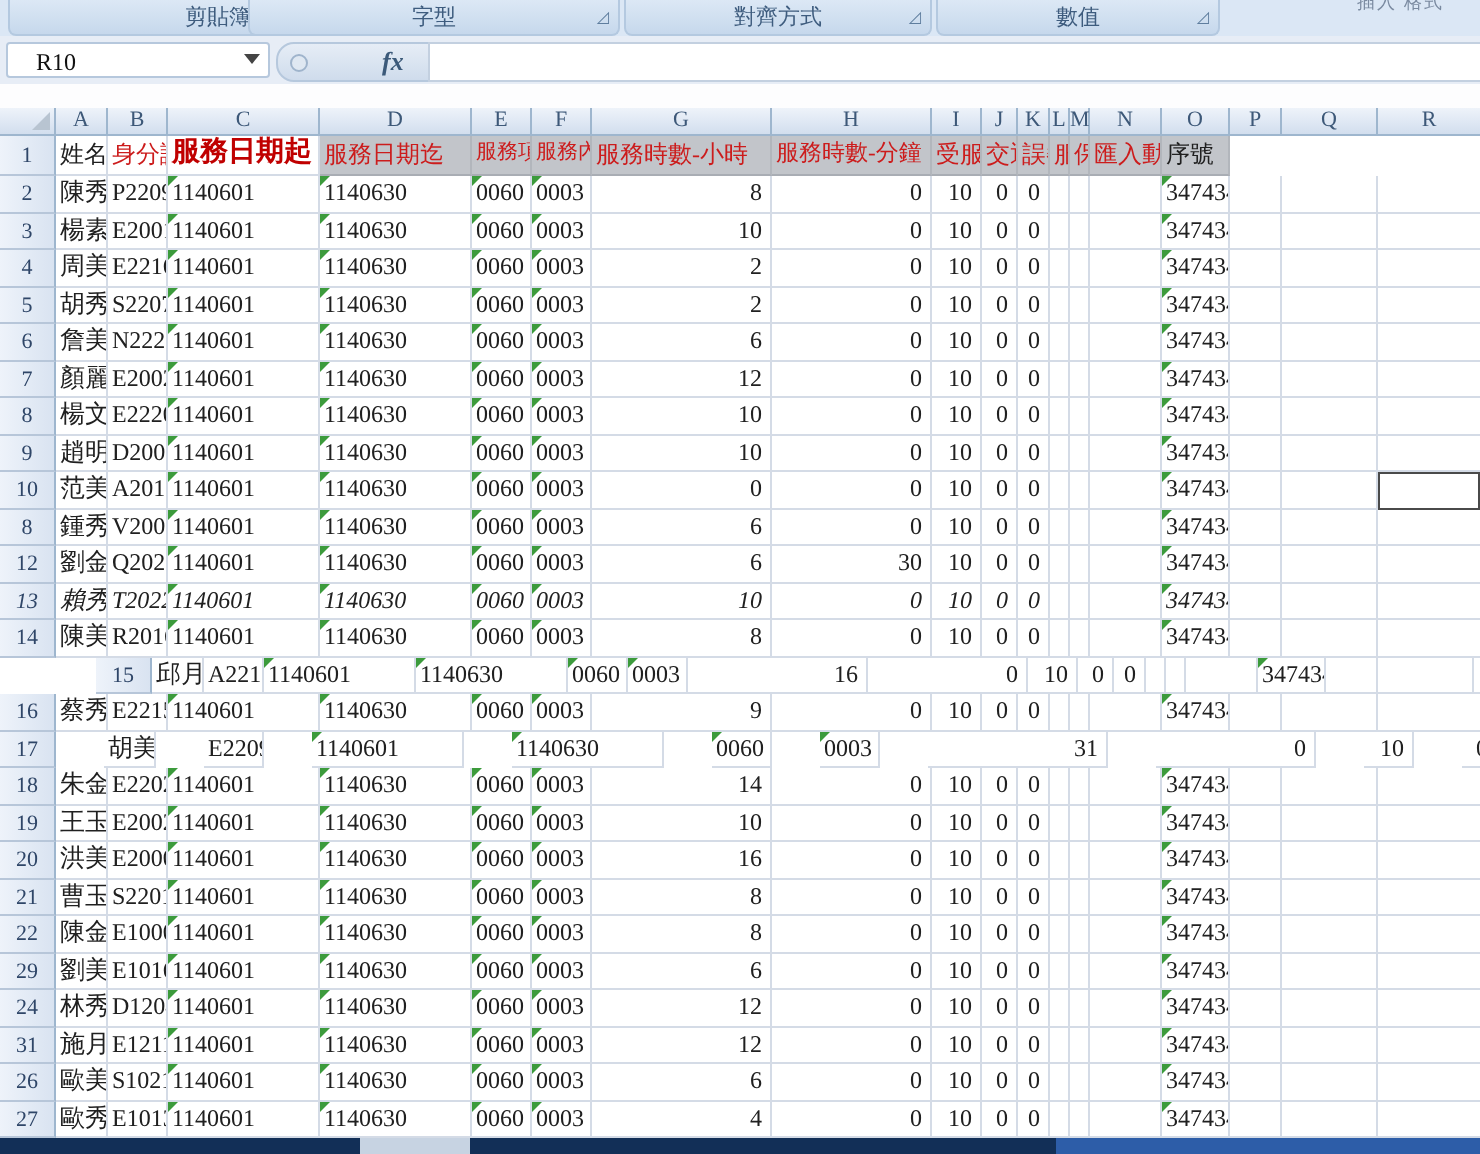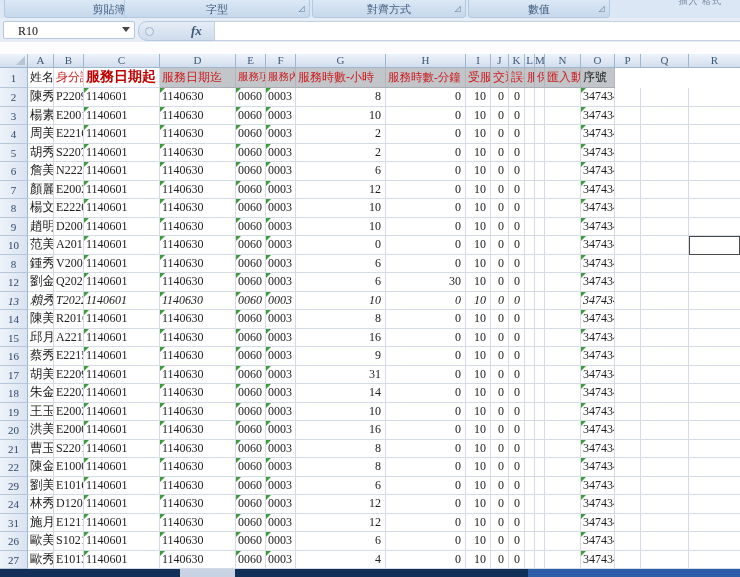--- a/index.html
+++ b/index.html
@@ -419,21 +419,21 @@
         <div class="cell ar" style="width: 16px; height: 18.5px; line-height: 17.5px;">0</div>
         <div class="cell al" style="width: 10px; height: 18.5px; line-height: 17.5px;"></div>
         <div class="cell al" style="width: 10px; height: 18.5px; line-height: 17.5px;"></div>
         <div class="cell al" style="width: 36px; height: 18.5px; line-height: 17.5px;"></div>
         <div class="cell al" style="width: 34px; height: 18.5px; line-height: 17.5px;">347434790<span class="tri-err"></span></div>
         <div class="cell al" style="width: 26px; height: 18.5px; line-height: 17.5px;"></div>
         <div class="cell al" style="width: 48px; height: 18.5px; line-height: 17.5px;"></div>
         <div class="cell al" style="width: 52px; height: 18.5px; line-height: 17.5px;"></div>
       </div>
       <div class="grow" style="height: 18.5px;">
-        <div class="gut" style="line-height: 18.5px;">15</div>
+        <div class="gut" style="line-height: 18.5px; margin-left: 48px;">15</div>
         <div class="cell al" style="width: 26px; height: 18.5px; line-height: 17.5px; font-size: 12.5px;">邱月</div>
         <div class="cell al" style="width: 30px; height: 18.5px; line-height: 17.5px;">A2210</div>
         <div class="cell al" style="width: 76px; height: 18.5px; line-height: 17.5px;">1140601<span class="tri-err"></span></div>
         <div class="cell al" style="width: 76px; height: 18.5px; line-height: 17.5px;">1140630<span class="tri-err"></span></div>
         <div class="cell al" style="width: 30px; height: 18.5px; line-height: 17.5px;">0060<span class="tri-err"></span></div>
         <div class="cell al" style="width: 30px; height: 18.5px; line-height: 17.5px;">0003<span class="tri-err"></span></div>
         <div class="cell ar" style="width: 90px; height: 18.5px; line-height: 17.5px;">16</div>
         <div class="cell ar" style="width: 80px; height: 18.5px; line-height: 17.5px;">0</div>
         <div class="cell ar" style="width: 25px; height: 18.5px; line-height: 17.5px;">10</div>
         <div class="cell ar" style="width: 18px; height: 18.5px; line-height: 17.5px;">0</div>
@@ -460,21 +460,21 @@
         <div class="cell ar" style="width: 18px; height: 18.5px; line-height: 17.5px;">0</div>
         <div class="cell ar" style="width: 16px; height: 18.5px; line-height: 17.5px;">0</div>
         <div class="cell al" style="width: 10px; height: 18.5px; line-height: 17.5px;"></div>
         <div class="cell al" style="width: 10px; height: 18.5px; line-height: 17.5px;"></div>
         <div class="cell al" style="width: 36px; height: 18.5px; line-height: 17.5px;"></div>
         <div class="cell al" style="width: 34px; height: 18.5px; line-height: 17.5px;">347434803<span class="tri-err"></span></div>
         <div class="cell al" style="width: 26px; height: 18.5px; line-height: 17.5px;"></div>
         <div class="cell al" style="width: 48px; height: 18.5px; line-height: 17.5px;"></div>
         <div class="cell al" style="width: 52px; height: 18.5px; line-height: 17.5px;"></div>
       </div>
-      <div class="grow" style="height: 18.5px;">
+      <div class="grow" style="height: 18.5px; gap: 24px;">
         <div class="gut" style="line-height: 18.5px;">17</div>
         <div class="cell al" style="width: 26px; height: 18.5px; line-height: 17.5px; font-size: 12.5px;">胡美</div>
         <div class="cell al" style="width: 30px; height: 18.5px; line-height: 17.5px;">E2209</div>
         <div class="cell al" style="width: 76px; height: 18.5px; line-height: 17.5px;">1140601<span class="tri-err"></span></div>
         <div class="cell al" style="width: 76px; height: 18.5px; line-height: 17.5px;">1140630<span class="tri-err"></span></div>
         <div class="cell al" style="width: 30px; height: 18.5px; line-height: 17.5px;">0060<span class="tri-err"></span></div>
         <div class="cell al" style="width: 30px; height: 18.5px; line-height: 17.5px;">0003<span class="tri-err"></span></div>
         <div class="cell ar" style="width: 90px; height: 18.5px; line-height: 17.5px;">31</div>
         <div class="cell ar" style="width: 80px; height: 18.5px; line-height: 17.5px;">0</div>
         <div class="cell ar" style="width: 25px; height: 18.5px; line-height: 17.5px;">10</div>

